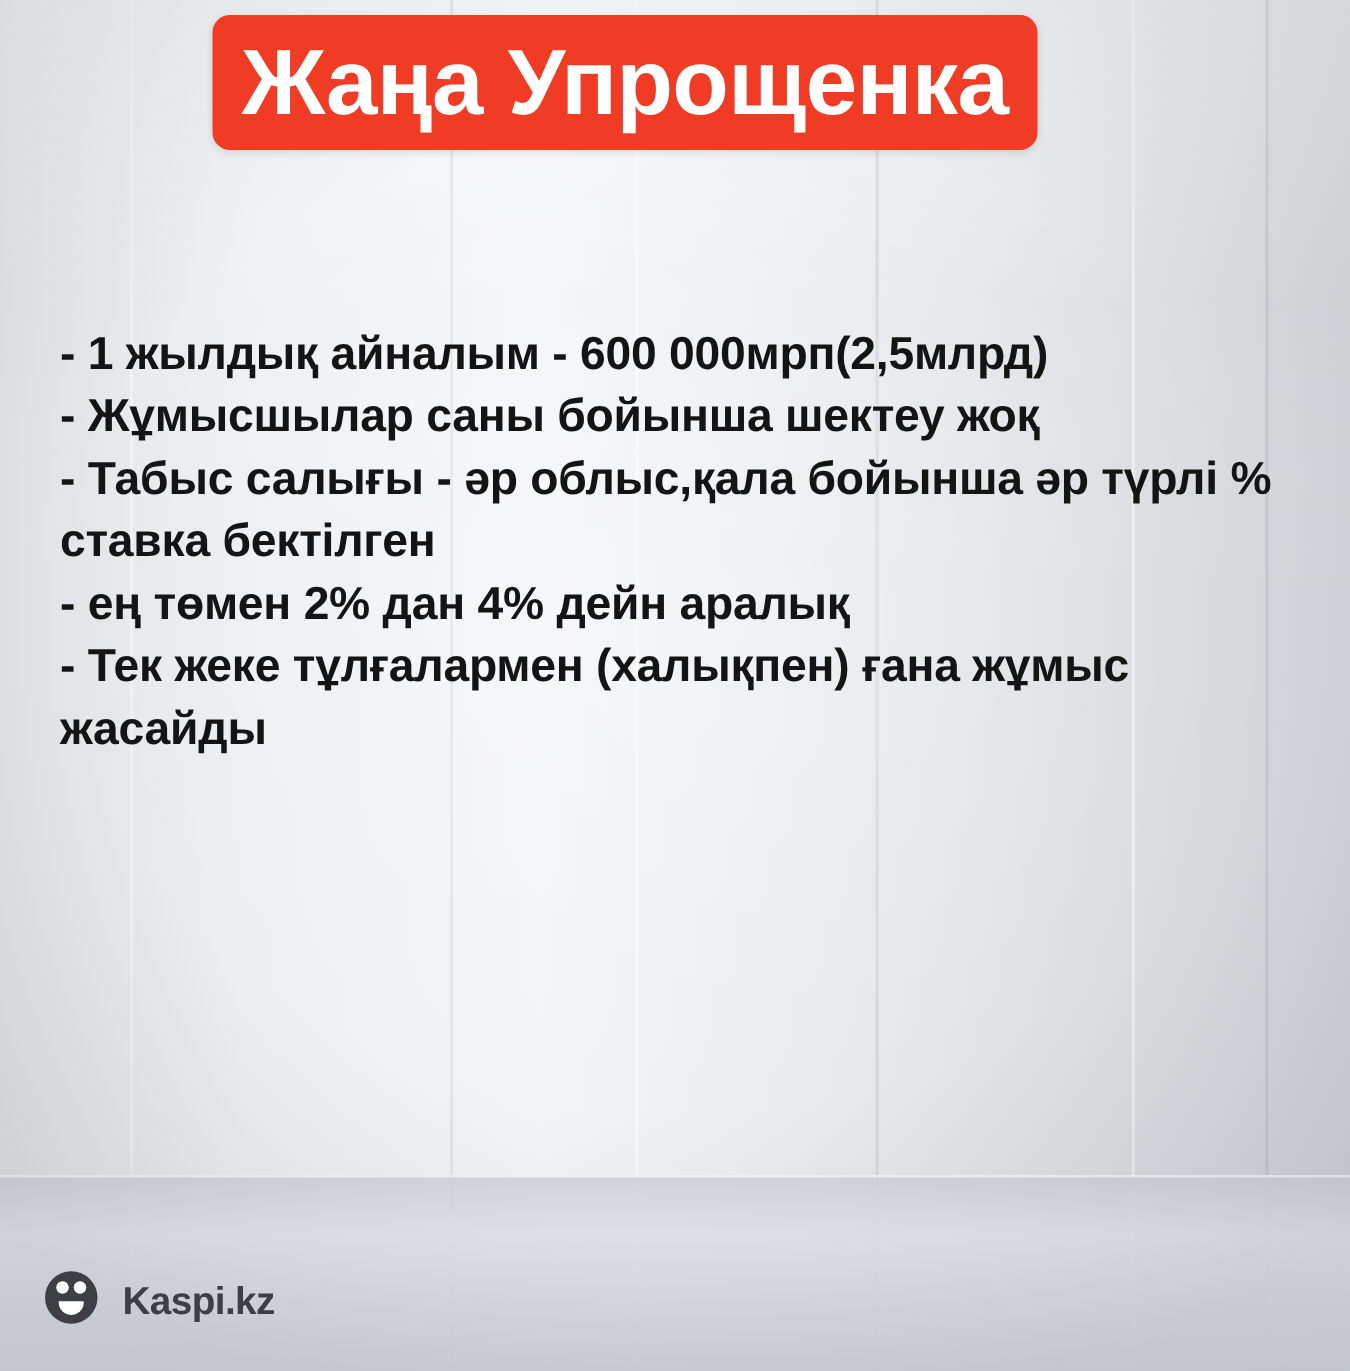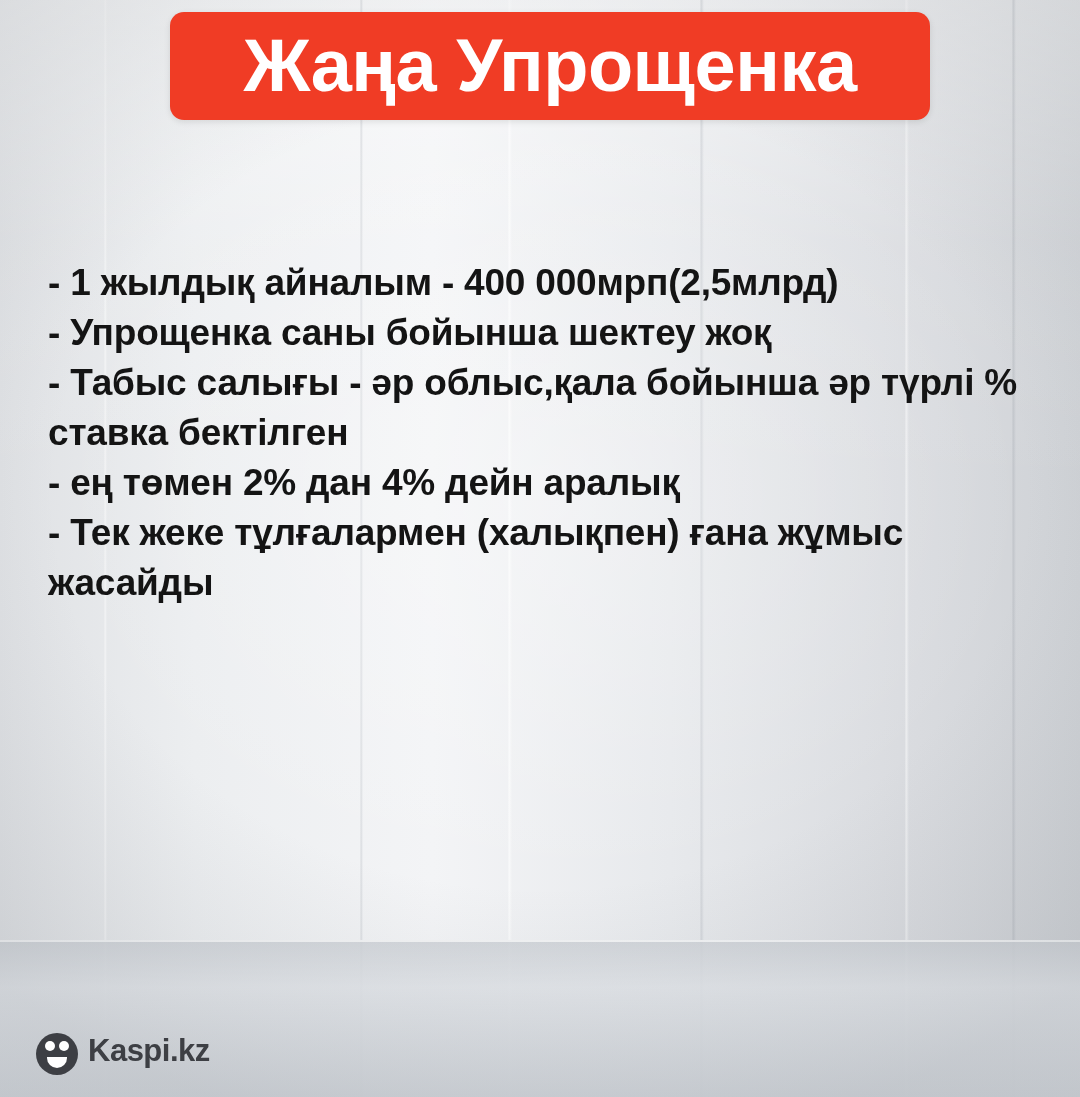--- a/index.html
+++ b/index.html
@@ -58,21 +58,21 @@
     inset: 0;
     background: radial-gradient(ellipse 75% 60% at 50% 45%, rgba(255,255,255,0.35) 0%, rgba(255,255,255,0.0) 60%, rgba(120,126,134,0.18) 100%);
     pointer-events: none;
   }
 
   
   .title-banner {
     position: absolute;
     left: 170px;
     top: 12px;
-    width: 760px;
+    width: 660px;
     height: 108px;
     background: #f03c25;
     border-radius: 14px;
     display: flex;
     align-items: center;
     justify-content: center;
     box-shadow: 0 2px 6px rgba(0,0,0,0.10);
   }
   .title-text {
     color: #ffffff;
@@ -115,24 +115,24 @@
     letter-spacing: -0.2px;
   }
   .footer-line.dates {
     font-size: 44px;
   }
 
   
   .kaspi-logo {
     position: absolute;
     left: 36px;
-    bottom: 22px;
+    bottom: 38px;
     display: flex;
-    align-items: flex-start;
-    gap: 10px;
+    align-items: flex-end;
+    gap: 20px;
   }
   .kaspi-mark {
     width: 42px;
     height: 42px;
     border-radius: 50%;
     background: #3d3f44;
     position: relative;
     flex: 0 0 auto;
   }
   .kaspi-mark::before {
@@ -170,22 +170,22 @@
 
   <div class="bg-lines"></div>
   <div class="bg-floor"></div>
   <div class="bg-vignette"></div>
 
   <div class="title-banner">
     <div class="title-text">Жаңа Упрощенка</div>
   </div>
 
   <div class="body-list">
-    <div class="body-line">- 1 жылдық айналым - 400 000мрп(2,5млрд)</div>
-    <div class="body-line">- Упрощенка саны бойынша шектеу жоқ</div>
+    <div class="body-line">- 1 жылдық айналым - 600 000мрп(2,5млрд)</div>
+    <div class="body-line">- Жұмысшылар саны бойынша шектеу жоқ</div>
     <div class="body-line">- Табыс салығы - әр облыс,қала бойынша әр түрлі % ставка бектілген</div>
     <div class="body-line">- ең төмен 2% дан 4% дейн аралық</div>
     <div class="body-line">- Тек жеке тұлғалармен (халықпен) ғана жұмыс жасайды</div>
   </div>
 
   <div class="footer">
   </div>
 
   <div class="kaspi-logo">
     <span class="kaspi-mark"></span>

